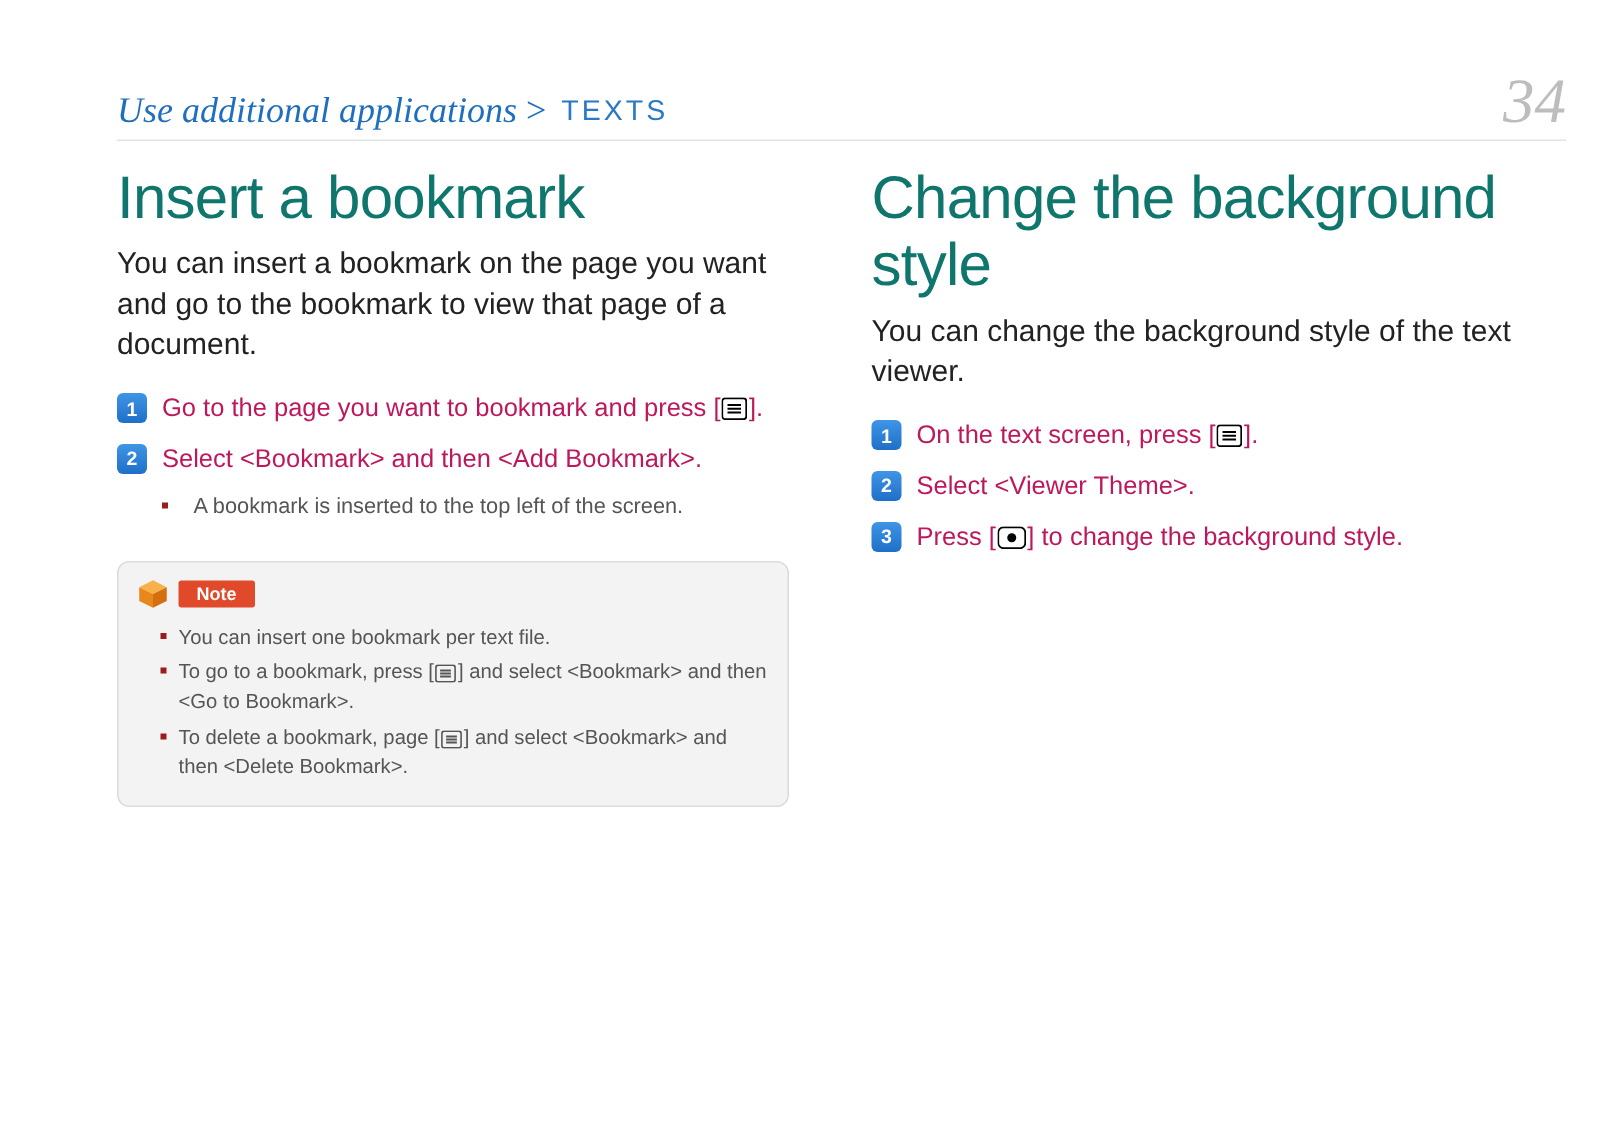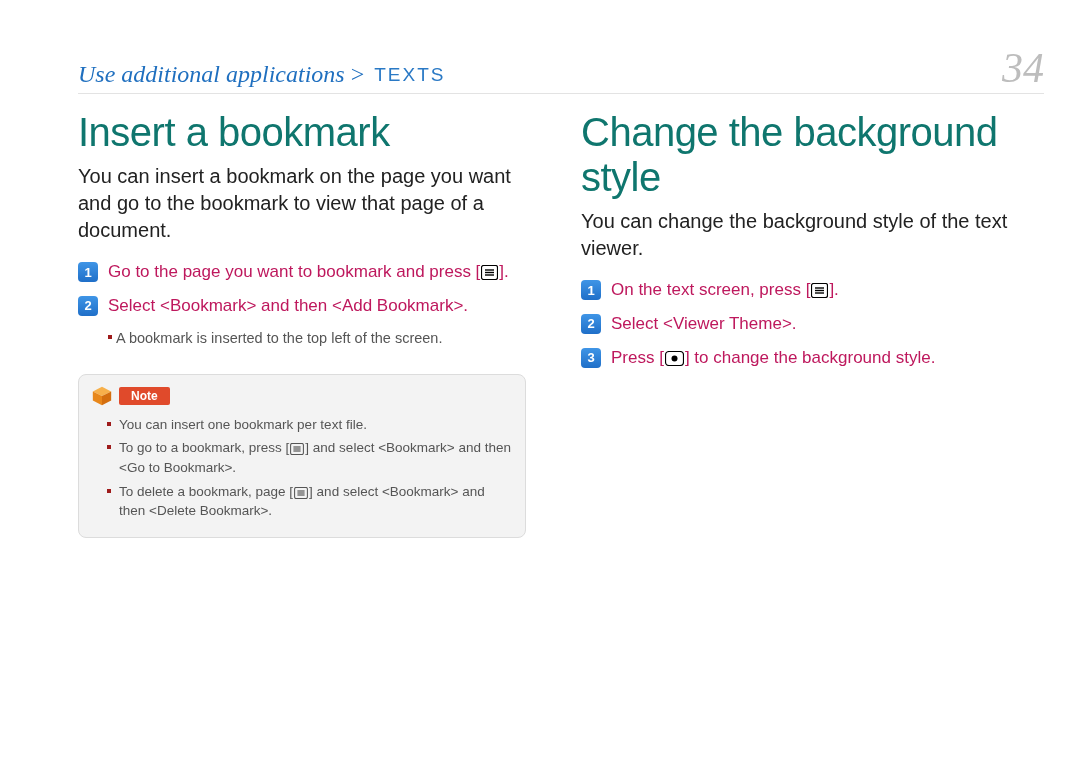--- a/index.html
+++ b/index.html
@@ -84,21 +84,21 @@
     justify-content: center;
     margin-top: 2px;
   }
   .step-text {
     font-size: 17px;
     color: #be185d;
     line-height: 1.4;
   }
   .sub-bullet {
     display: flex;
-    gap: 4px;
+    gap: 17px;
     margin-left: 30px;
     margin-bottom: 10px;
   }
   .sub-bullet .dot {
     flex: none;
     width: 4px; height: 4px;
     background: #9e1b1b;
     margin-top: 7px;
   }
   .sub-bullet .txt {

